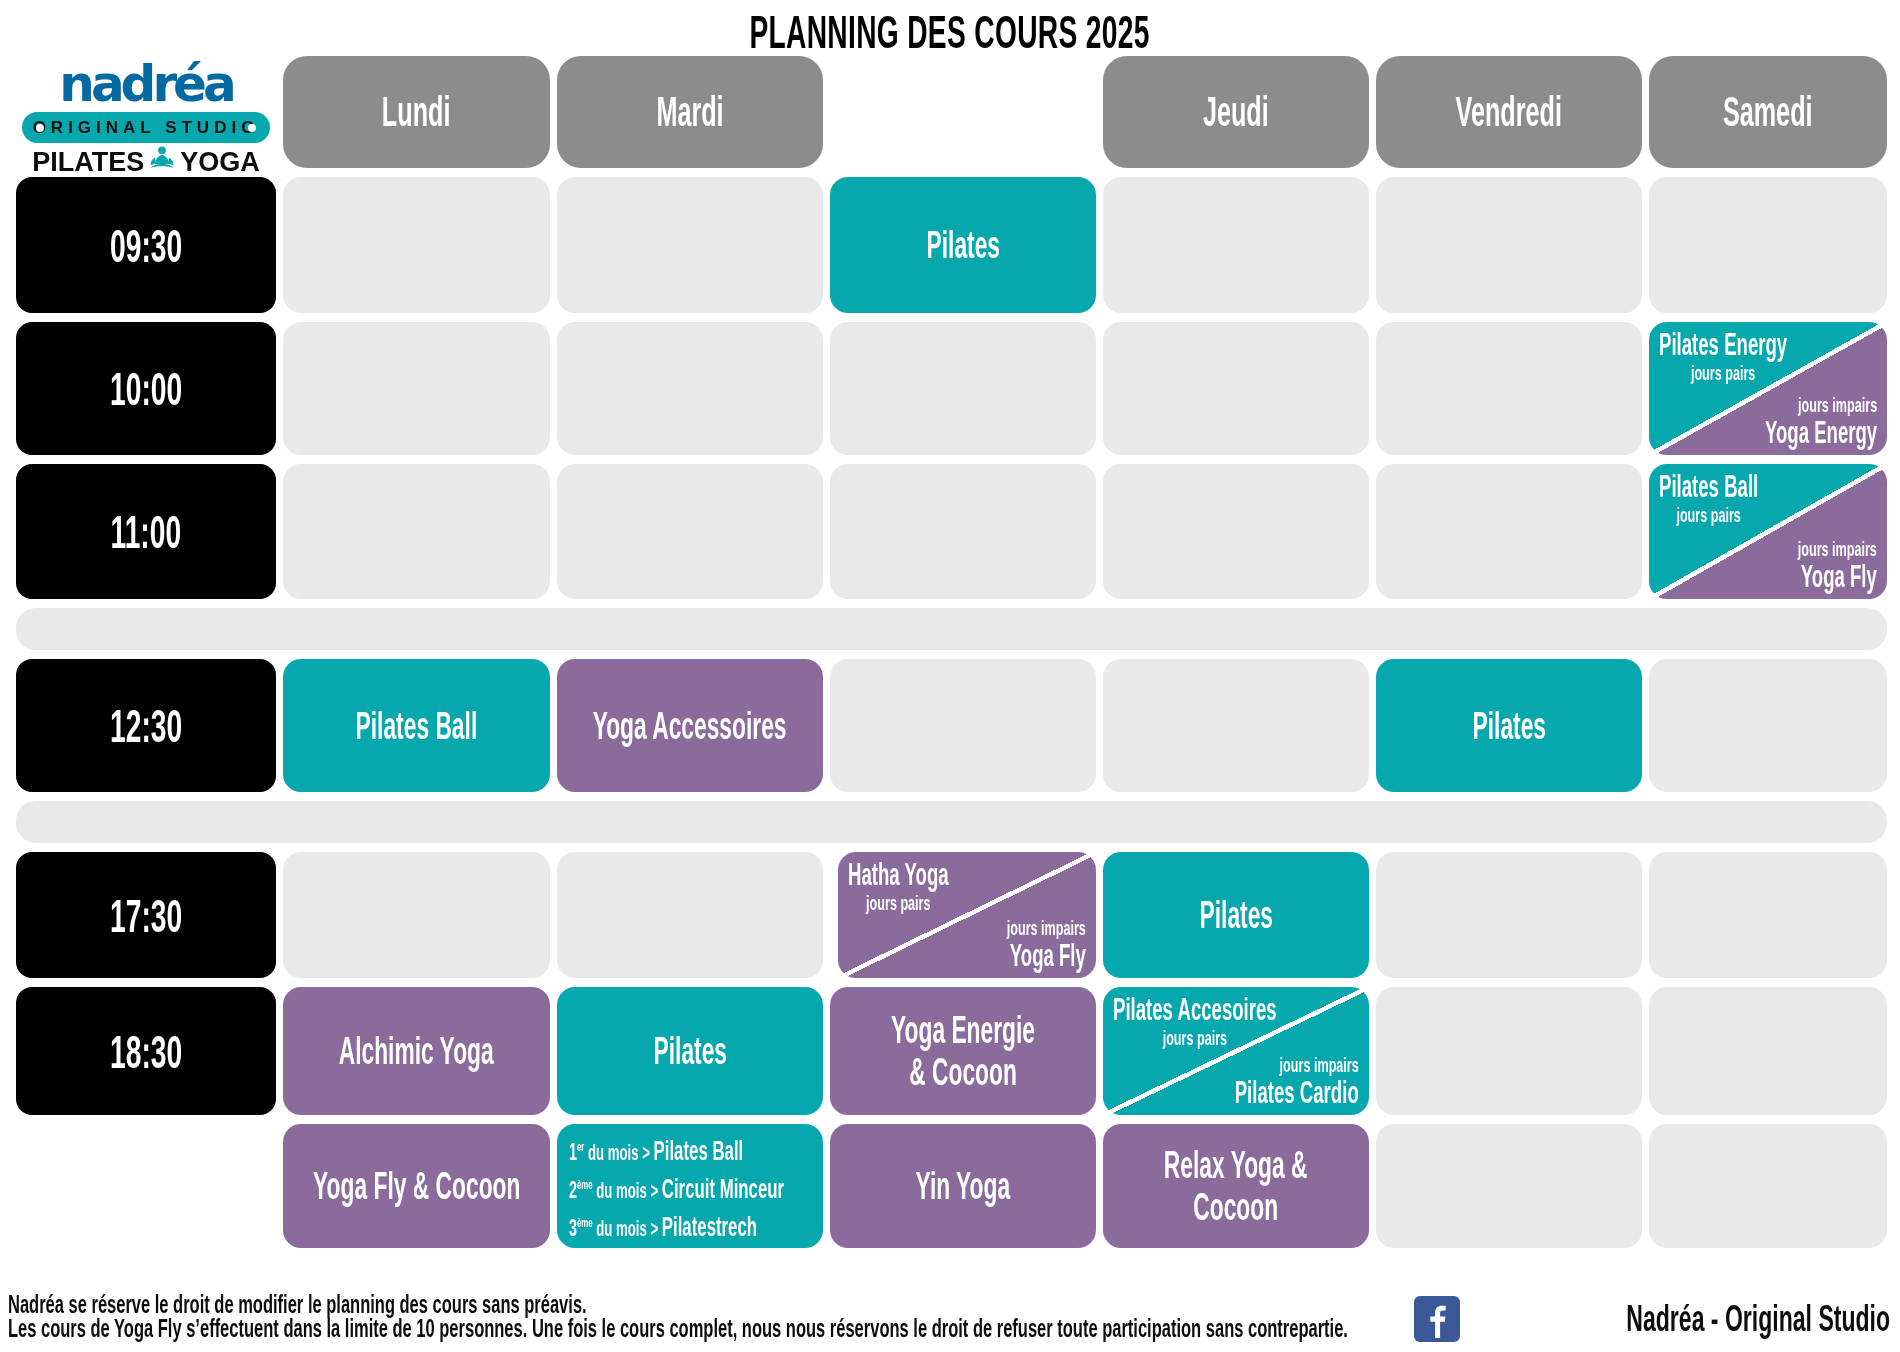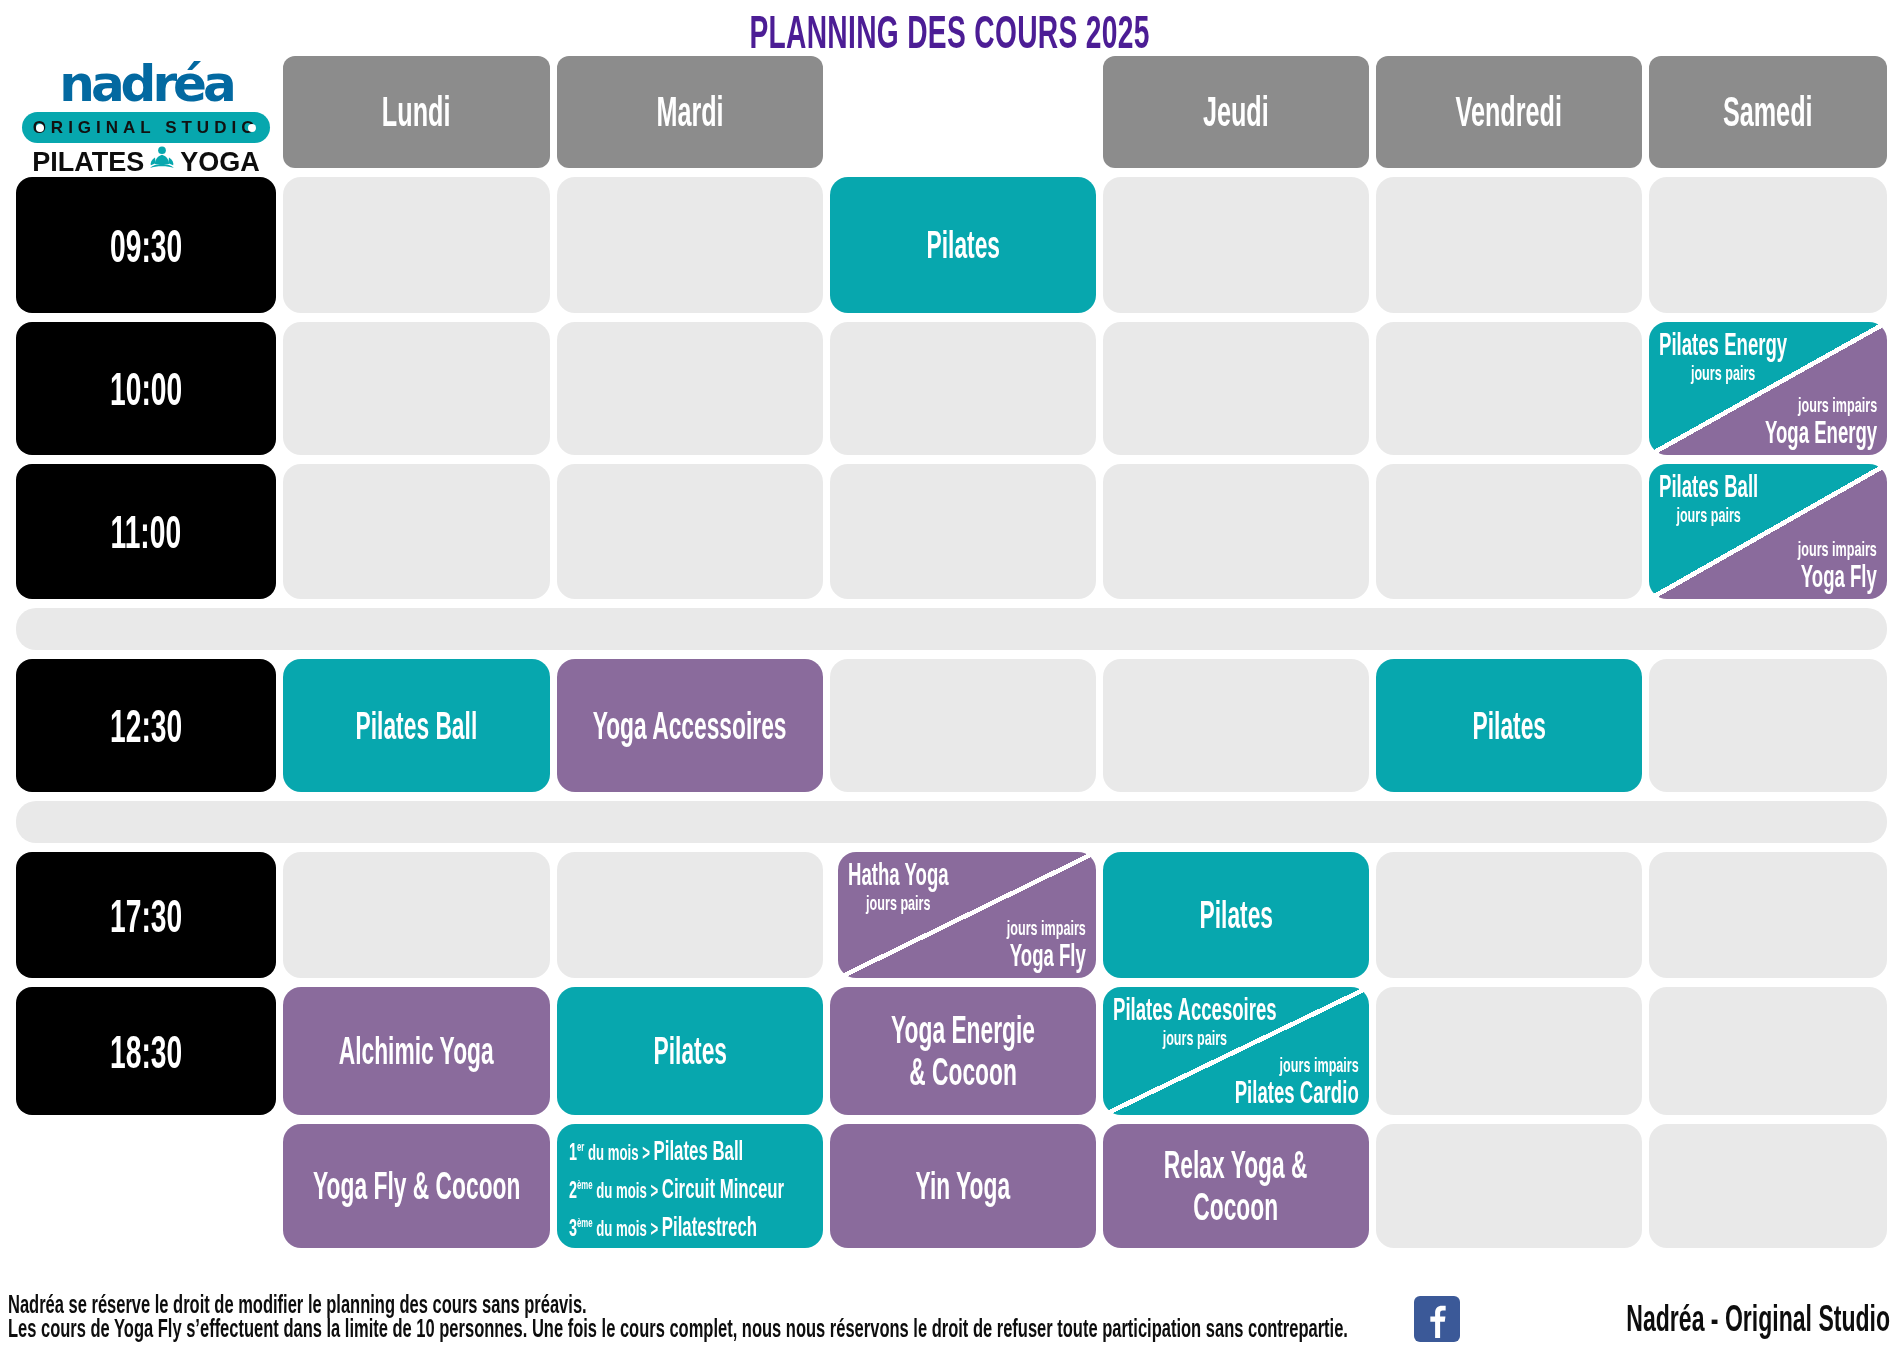--- a/index.html
+++ b/index.html
@@ -16,33 +16,33 @@
     background:#ffffff;font-family:"Liberation Sans", sans-serif;color:#111;
   }
   
   .sqz{display:inline-block;transform:scaleX(.6);transform-origin:center center;white-space:nowrap;}
   .sqz-l{transform-origin:left top;}
   .sqz-r{transform-origin:right bottom;}
   .pre{white-space:pre-line;}
 
   .page-title{
     position:absolute;top:4px;left:0;width:100%;text-align:center;
-    font-size:47px;font-weight:bold;letter-spacing:.5px;color:#4c1d95;
+    font-size:47px;font-weight:bold;letter-spacing:.5px;color:#000000;
   }
 
   .board{
     position:absolute;left:16px;top:56px;
     display:grid;
     grid-template-columns:260px 267px 266px 266px 266px 266px 238px;
     grid-template-rows:112px 136px 133px 135px 42px 133px 42px 126px 128px 124px;
     column-gap:7px;row-gap:9px;
   }
 
   .day{
-    background:var(--daygray);border-radius:12px;color:#fff;
+    background:var(--daygray);border-radius:24px;color:#fff;
     display:flex;align-items:center;justify-content:center;
     font-size:42px;font-weight:bold;
   }
   .time{
     background:#000000;border-radius:16px;color:#fff;
     display:flex;align-items:center;justify-content:center;
     font-size:47px;font-weight:bold;
   }
   .cell{border-radius:18px;position:relative;}
   .empty{background:var(--empty);}

